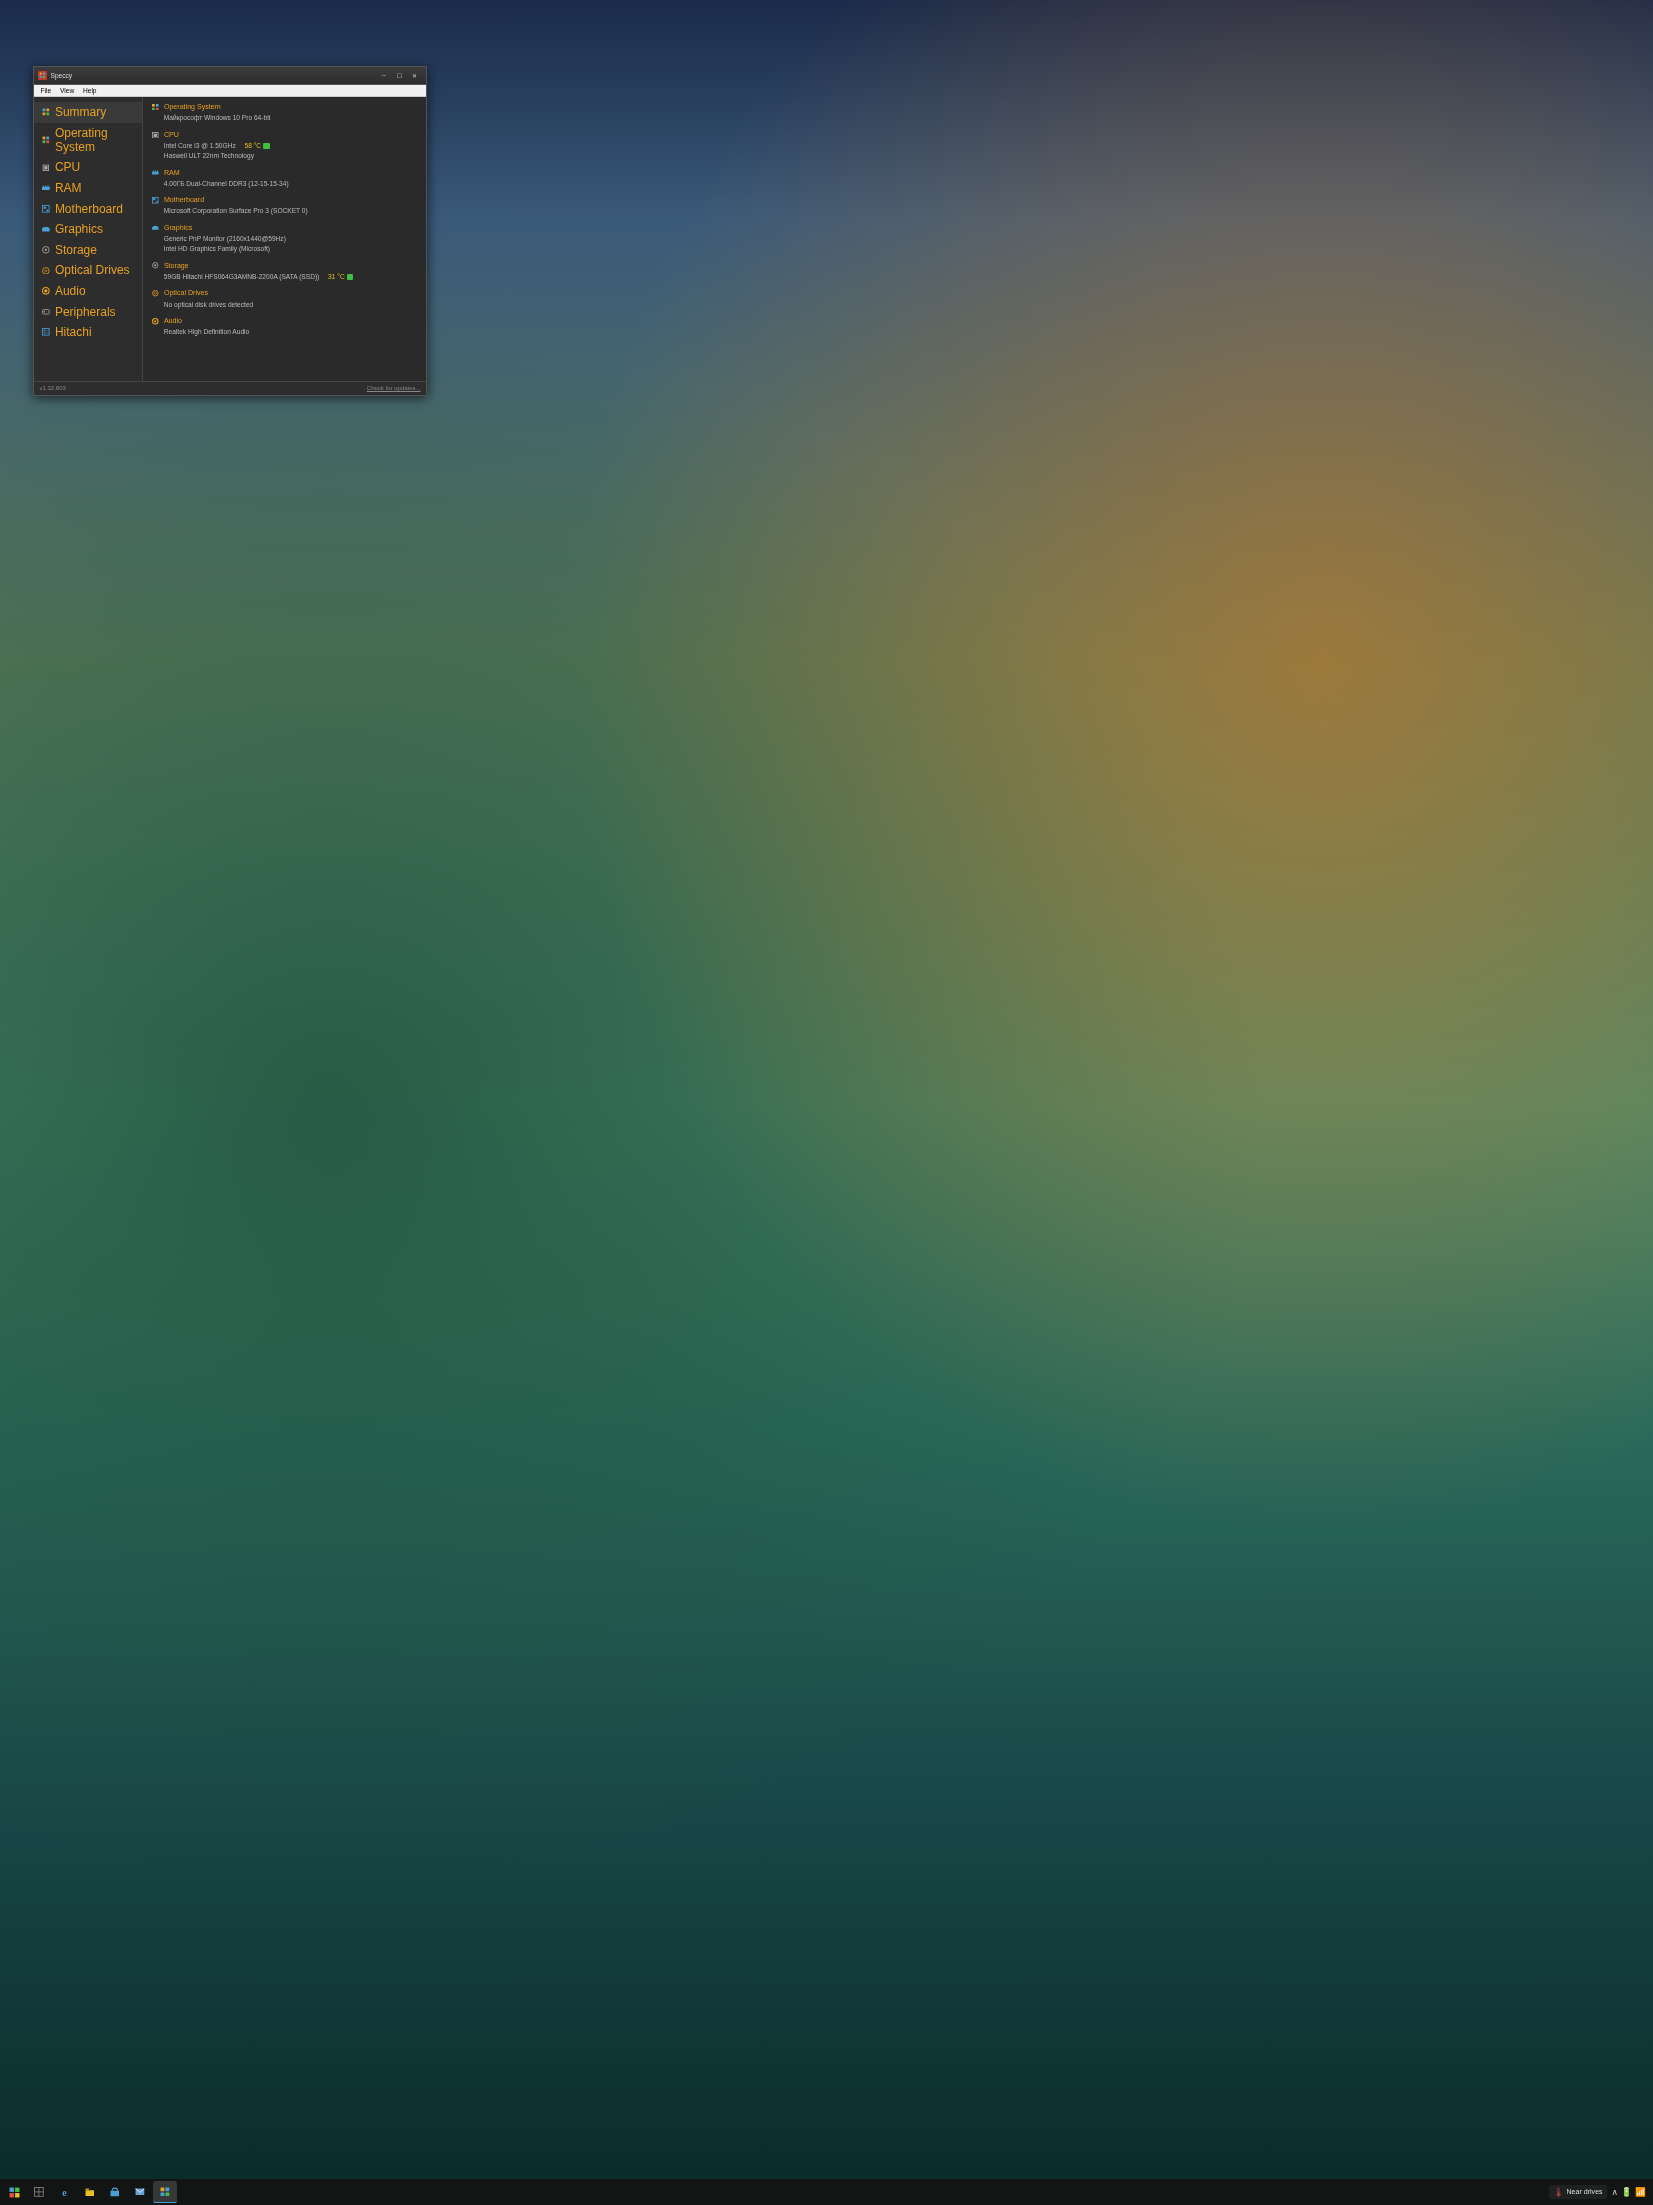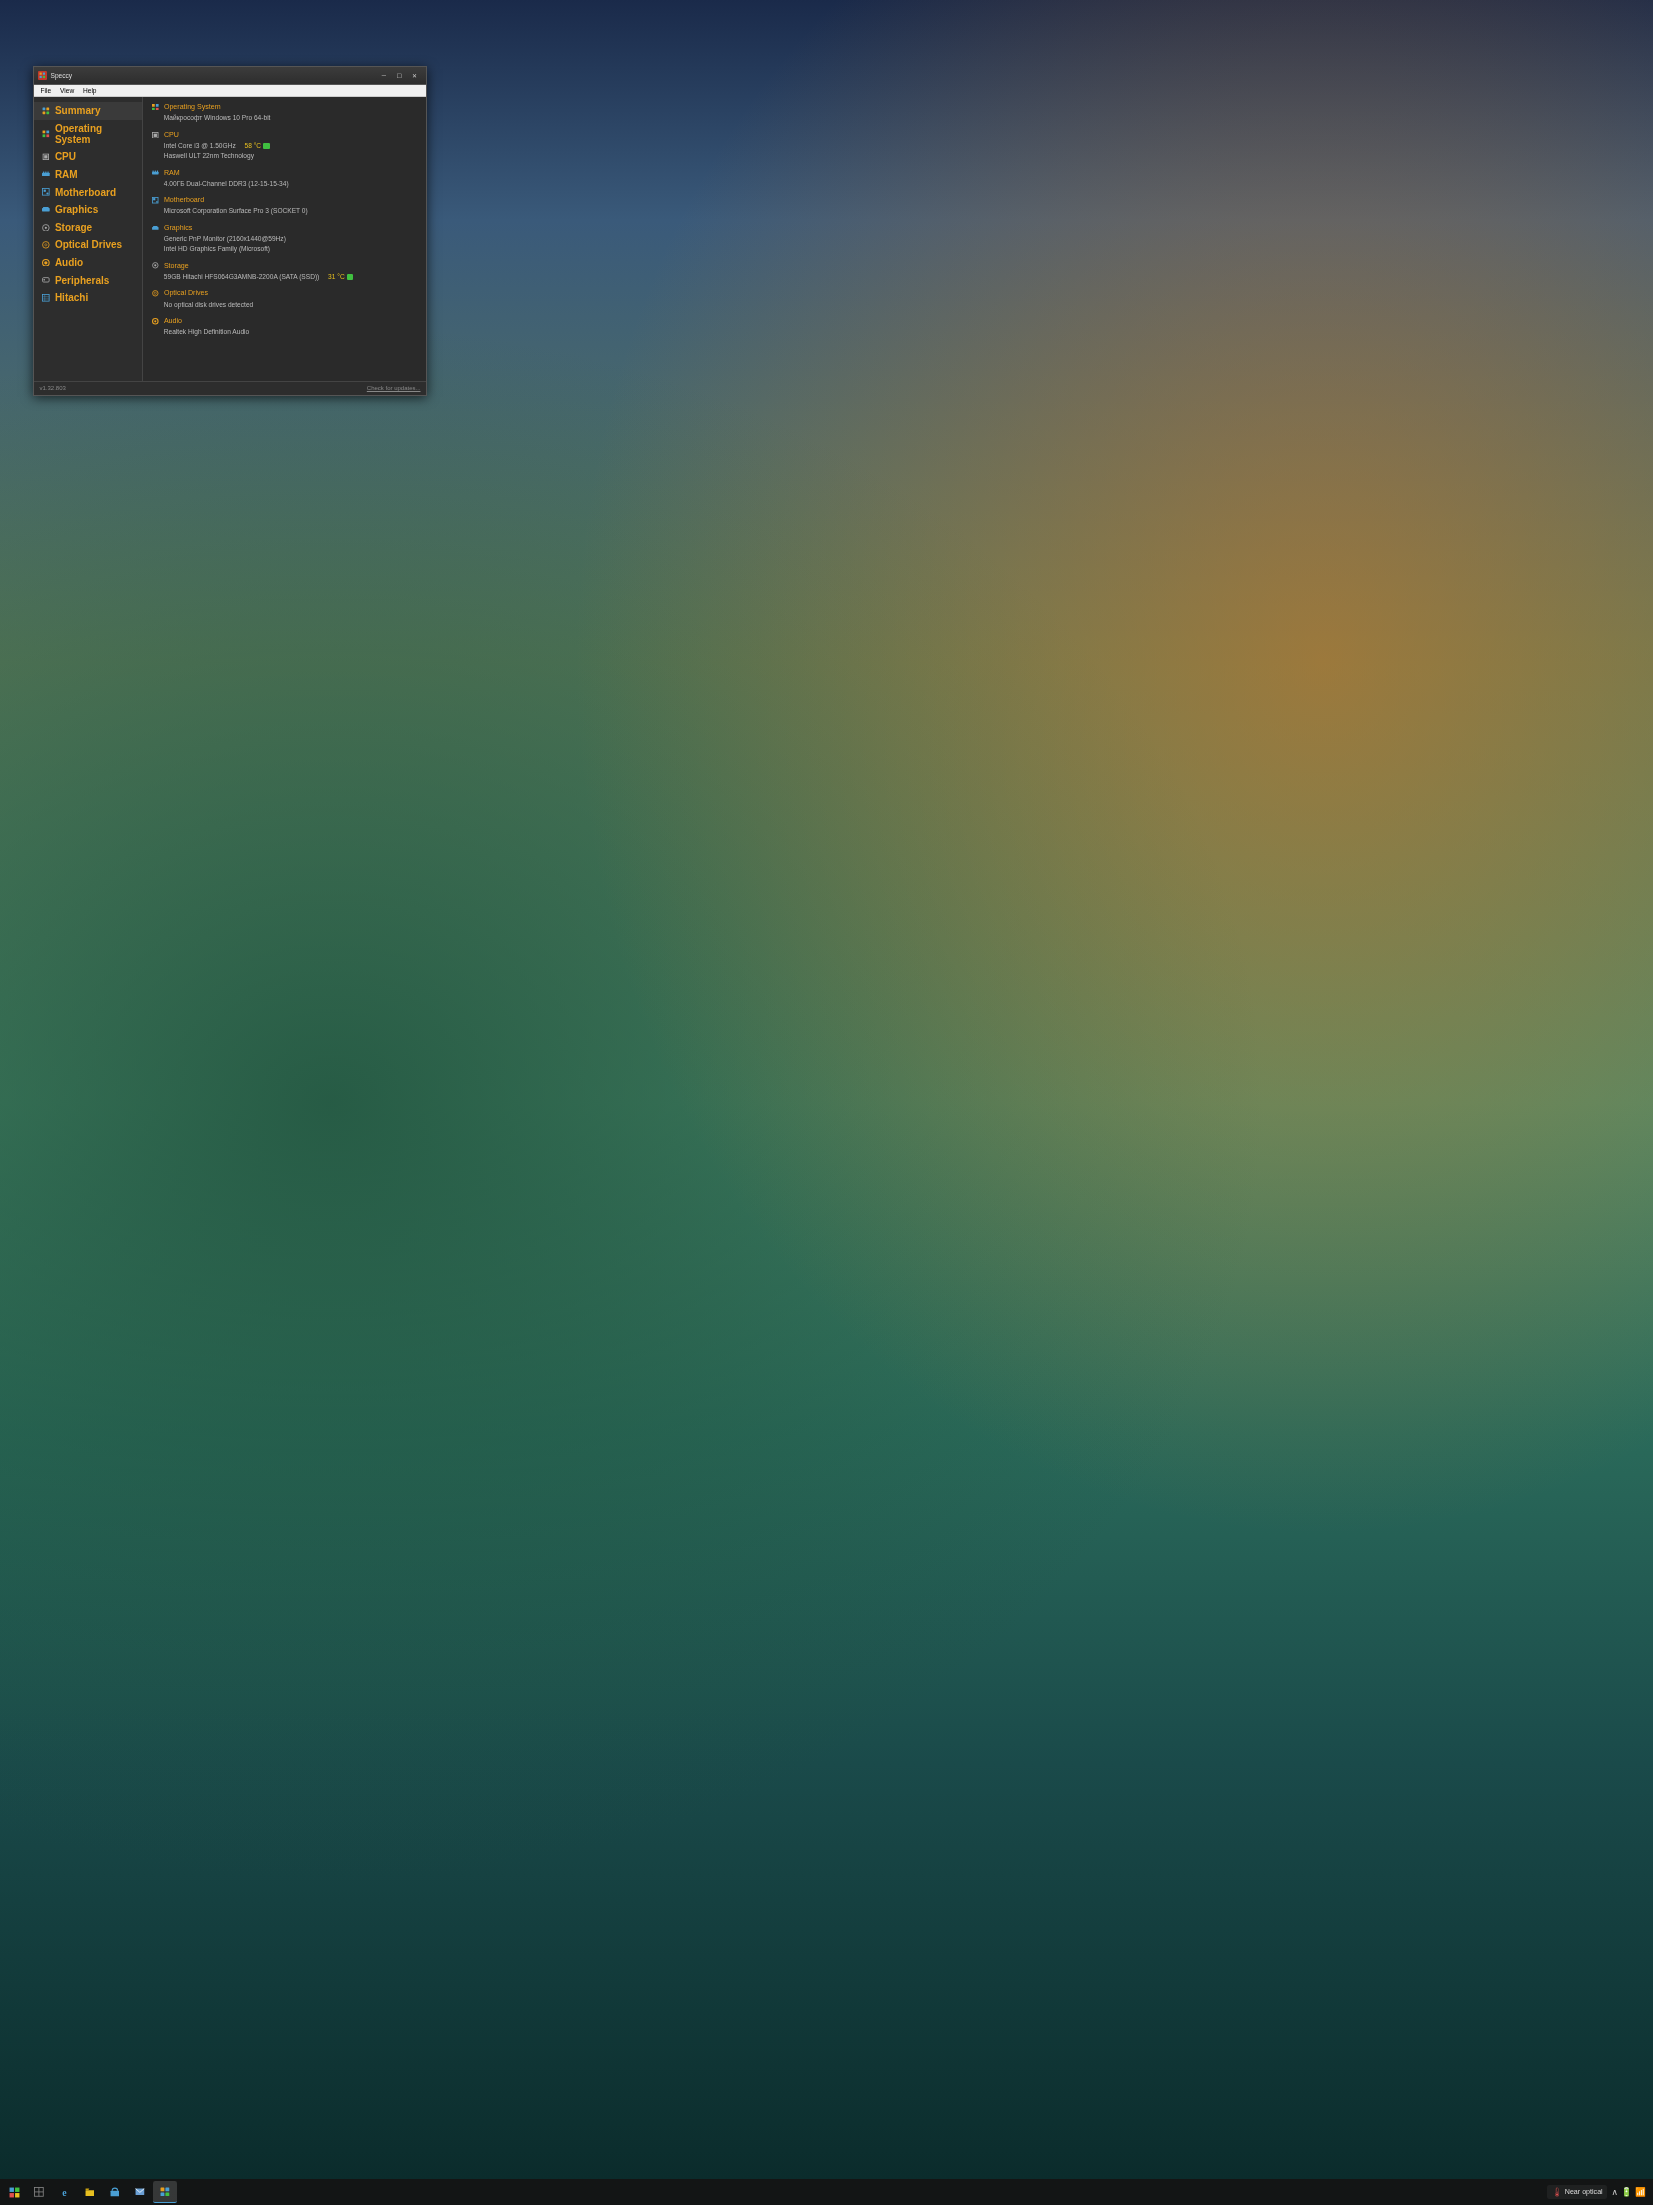--- a/index.html
+++ b/index.html
@@ -127,22 +127,21 @@
       height: 8.8px;
       flex-shrink: 0;
       display: flex;
       align-items: center;
       justify-content: center;
       font-size: 6.6px;
     }
 
     .sidebar-label {
       color: #e8a020;
-      font-size: 10px;
-      font-weight: bold;
+      font-size: 12px;
     }
 
     
     .icon-summary { color: #4a9fd4; }
     .icon-os { color: #e8a020; }
     .icon-cpu { color: #aaa; }
     .icon-ram { color: #4a9fd4; }
     .icon-mb { color: #4a9fd4; }
     .icon-gpu { color: #4a9fd4; }
     .icon-storage { color: #aaa; }
@@ -642,21 +641,21 @@
         <rect x="1" y="1" width="7" height="7" fill="#e8a020" rx="1"></rect>
         <rect x="10" y="1" width="7" height="7" fill="#4a9fd4" rx="1"></rect>
         <rect x="1" y="10" width="7" height="7" fill="#4a9fd4" rx="1"></rect>
         <rect x="10" y="10" width="7" height="7" fill="#40c040" rx="1"></rect>
       </svg>
     </div>
 
     <div class="taskbar-right">
       <div class="near-record">
         <span class="thermometer-icon">🌡</span>
-        <span>Near optical</span>
+        <span>Near drives</span>
       </div>
       <span class="taskbar-icons">
         <span>∧</span>
         <span>🔋</span>
         <span>📶</span>
       </span>
     </div>
   </div>
 
 </div>

